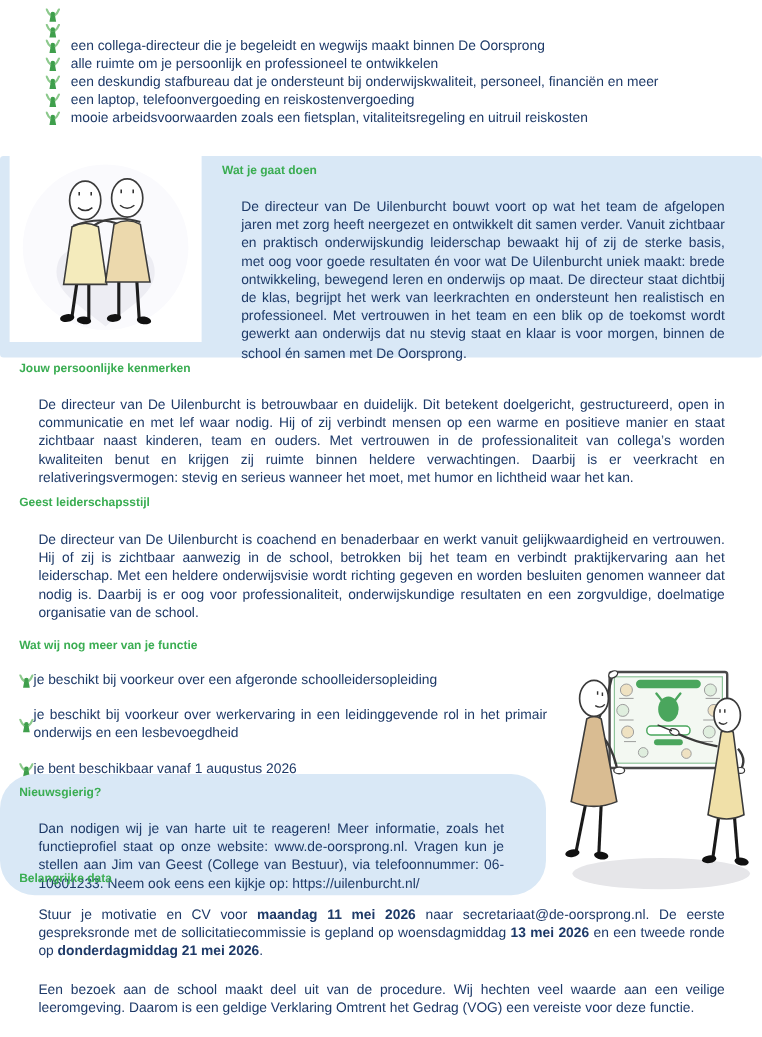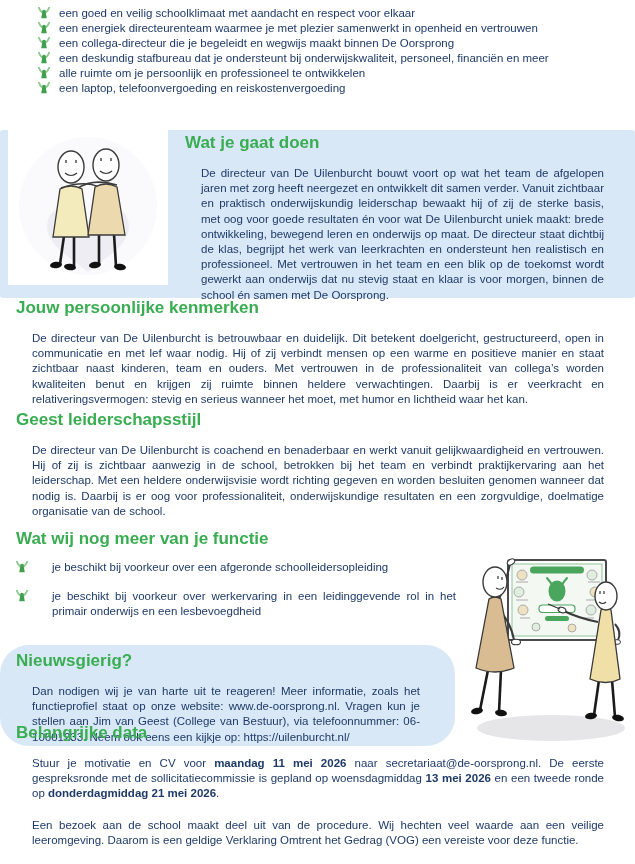--- a/index.html
+++ b/index.html
@@ -6,37 +6,37 @@
   .page {
     position:relative; width:635px; height:864px; background:#fff;
     font-family:"Liberation Sans", sans-serif;
     font-size:11.5px; line-height:15.2px;
     color:var(--body_text, #1e3a68);
     overflow:hidden;
   }
   p { margin:16px; text-align:justify; }
   .heading {
     color:var(--accent_green, #3aad52);
-    font-weight:bold; font-size:17px; line-height:15px; margin-bottom:1px;
+    font-weight:bold; font-size:10px; line-height:15px; margin-bottom:1px;
   }
   
   .intro-list { list-style:none; margin:0; padding:0; position:absolute; top:6px; left:38px; right:15px; }
   .intro-list li { display:flex; gap:9px; line-height:15px; align-items:flex-start; }
   .owl-ic { flex:0 0 12px; width:12px; height:12px; margin-top:1px; }
   
   .panel { background:var(--panel_blue, #d9e8f6); border-radius:3px; }
   .panel1 { position:absolute; top:130px; left:0; right:0; height:168px; }
   .illus1 { position:absolute; left:8px; top:0; width:160px; height:155px; background:#fff; }
   .panel1-content { position:absolute; left:185px; right:15px; top:5px; }
   .sec { position:absolute; left:16px; right:15px; }
   .sec-kenmerken { top:300px; }
   .sec-leiderschap { top:412px; }
   .sec-vragen { top:531px; right:auto; width:440px; }
   .vragen-list { list-style:none; margin:1px 0 0 0; padding:0; }
-  .vragen-list li { display:flex; gap:24px; align-items:flex-start;margin-top:14px; }
+  .vragen-list li { display:flex; gap:0; align-items:center;margin-top:14px; }
   .vragen-list .bullet-text { flex:1; text-align:justify; }
   .illus2 { position:absolute; left:468px; top:552px; width:166px; height:202px; }
   .panel2 { position:absolute; top:645px; left:0; width:455px; height:101px;border-radius:29px; }
   .panel2-content { padding:8px 19px 0 16px; }
   .sec-data { top:725px; }
   .sec-data .para1 { margin-bottom:13px; }
   b { font-weight:bold; }
 </style>
 </head>
 <body>
@@ -47,33 +47,31 @@
 
       <li>
         <span class="owl-ic">
           <svg width="12" height="12" viewBox="0 0 12 12">
             <path d="M0.8,0.6 Q2.2,4.4 4.6,6" stroke="#8cc98c" stroke-width="1.8" fill="none" stroke-linecap="round"></path>
             <path d="M11.2,0.6 Q9.8,4.4 7.4,6" stroke="#8cc98c" stroke-width="1.8" fill="none" stroke-linecap="round"></path>
             <circle cx="6" cy="4.6" r="1.9" fill="#3f9f4c"></circle>
             <path d="M4.2,6 L7.8,6 L8.8,11.2 L3.2,11.2 Z" fill="#3f9f4c"></path>
           </svg>
         </span>
-        <span class="bullet-text">een goed en veilig schoolklimaat met aandacht en respect voor elkaar</span>
-      </li>
-
-      <li>
-        <span class="owl-ic">
-          <svg width="12" height="12" viewBox="0 0 12 12">
-            <path d="M0.8,0.6 Q2.2,4.4 4.6,6" stroke="#8cc98c" stroke-width="1.8" fill="none" stroke-linecap="round"></path>
-            <path d="M11.2,0.6 Q9.8,4.4 7.4,6" stroke="#8cc98c" stroke-width="1.8" fill="none" stroke-linecap="round"></path>
-            <circle cx="6" cy="4.6" r="1.9" fill="#3f9f4c"></circle>
-            <path d="M4.2,6 L7.8,6 L8.8,11.2 L3.2,11.2 Z" fill="#3f9f4c"></path>
-          </svg>
-        </span>
-        <span class="bullet-text">een energiek directeurenteam waarmee je met plezier samenwerkt in openheid en vertrouwen</span>
+      </li>
+
+      <li>
+        <span class="owl-ic">
+          <svg width="12" height="12" viewBox="0 0 12 12">
+            <path d="M0.8,0.6 Q2.2,4.4 4.6,6" stroke="#8cc98c" stroke-width="1.8" fill="none" stroke-linecap="round"></path>
+            <path d="M11.2,0.6 Q9.8,4.4 7.4,6" stroke="#8cc98c" stroke-width="1.8" fill="none" stroke-linecap="round"></path>
+            <circle cx="6" cy="4.6" r="1.9" fill="#3f9f4c"></circle>
+            <path d="M4.2,6 L7.8,6 L8.8,11.2 L3.2,11.2 Z" fill="#3f9f4c"></path>
+          </svg>
+        </span>
       </li>
 
       <li>
         <span class="owl-ic">
           <svg width="12" height="12" viewBox="0 0 12 12">
             <path d="M0.8,0.6 Q2.2,4.4 4.6,6" stroke="#8cc98c" stroke-width="1.8" fill="none" stroke-linecap="round"></path>
             <path d="M11.2,0.6 Q9.8,4.4 7.4,6" stroke="#8cc98c" stroke-width="1.8" fill="none" stroke-linecap="round"></path>
             <circle cx="6" cy="4.6" r="1.9" fill="#3f9f4c"></circle>
             <path d="M4.2,6 L7.8,6 L8.8,11.2 L3.2,11.2 Z" fill="#3f9f4c"></path>
           </svg>
@@ -83,47 +81,58 @@
 
       <li>
         <span class="owl-ic">
           <svg width="12" height="12" viewBox="0 0 12 12">
             <path d="M0.8,0.6 Q2.2,4.4 4.6,6" stroke="#8cc98c" stroke-width="1.8" fill="none" stroke-linecap="round"></path>
             <path d="M11.2,0.6 Q9.8,4.4 7.4,6" stroke="#8cc98c" stroke-width="1.8" fill="none" stroke-linecap="round"></path>
             <circle cx="6" cy="4.6" r="1.9" fill="#3f9f4c"></circle>
             <path d="M4.2,6 L7.8,6 L8.8,11.2 L3.2,11.2 Z" fill="#3f9f4c"></path>
           </svg>
         </span>
+        <span class="bullet-text">alle ruimte om je persoonlijk en professioneel te ontwikkelen</span>
+      </li>
+
+      <li>
+        <span class="owl-ic">
+          <svg width="12" height="12" viewBox="0 0 12 12">
+            <path d="M0.8,0.6 Q2.2,4.4 4.6,6" stroke="#8cc98c" stroke-width="1.8" fill="none" stroke-linecap="round"></path>
+            <path d="M11.2,0.6 Q9.8,4.4 7.4,6" stroke="#8cc98c" stroke-width="1.8" fill="none" stroke-linecap="round"></path>
+            <circle cx="6" cy="4.6" r="1.9" fill="#3f9f4c"></circle>
+            <path d="M4.2,6 L7.8,6 L8.8,11.2 L3.2,11.2 Z" fill="#3f9f4c"></path>
+          </svg>
+        </span>
         <span class="bullet-text">een deskundig stafbureau dat je ondersteunt bij onderwijskwaliteit, personeel, financiën en meer</span>
       </li>
 
       <li>
         <span class="owl-ic">
           <svg width="12" height="12" viewBox="0 0 12 12">
             <path d="M0.8,0.6 Q2.2,4.4 4.6,6" stroke="#8cc98c" stroke-width="1.8" fill="none" stroke-linecap="round"></path>
             <path d="M11.2,0.6 Q9.8,4.4 7.4,6" stroke="#8cc98c" stroke-width="1.8" fill="none" stroke-linecap="round"></path>
             <circle cx="6" cy="4.6" r="1.9" fill="#3f9f4c"></circle>
             <path d="M4.2,6 L7.8,6 L8.8,11.2 L3.2,11.2 Z" fill="#3f9f4c"></path>
           </svg>
         </span>
-        <span class="bullet-text">alle ruimte om je persoonlijk en professioneel te ontwikkelen</span>
-      </li>
-
-      <li>
-        <span class="owl-ic">
-          <svg width="12" height="12" viewBox="0 0 12 12">
-            <path d="M0.8,0.6 Q2.2,4.4 4.6,6" stroke="#8cc98c" stroke-width="1.8" fill="none" stroke-linecap="round"></path>
-            <path d="M11.2,0.6 Q9.8,4.4 7.4,6" stroke="#8cc98c" stroke-width="1.8" fill="none" stroke-linecap="round"></path>
-            <circle cx="6" cy="4.6" r="1.9" fill="#3f9f4c"></circle>
-            <path d="M4.2,6 L7.8,6 L8.8,11.2 L3.2,11.2 Z" fill="#3f9f4c"></path>
-          </svg>
-        </span>
         <span class="bullet-text">een laptop, telefoonvergoeding en reiskostenvergoeding</span>
       </li>
 
+      <li>
+        <span class="owl-ic">
+          <svg width="12" height="12" viewBox="0 0 12 12">
+            <path d="M0.8,0.6 Q2.2,4.4 4.6,6" stroke="#8cc98c" stroke-width="1.8" fill="none" stroke-linecap="round"></path>
+            <path d="M11.2,0.6 Q9.8,4.4 7.4,6" stroke="#8cc98c" stroke-width="1.8" fill="none" stroke-linecap="round"></path>
+            <circle cx="6" cy="4.6" r="1.9" fill="#3f9f4c"></circle>
+            <path d="M4.2,6 L7.8,6 L8.8,11.2 L3.2,11.2 Z" fill="#3f9f4c"></path>
+          </svg>
+        </span>
+        <span class="bullet-text">mooie arbeidsvoorwaarden zoals een fietsplan, vitaliteitsregeling en uitruil reiskosten</span>
+      </li>
     </ul>
 
   <div class="panel panel1">
     <div class="illus1">
       <svg width="160" height="155" viewBox="0 0 160 155">
         <circle cx="80" cy="76" r="69" fill="#fafafd"></circle>
         <path d="M80,142 C58,124 34,112 40,90 C44,74 64,74 80,92 C96,74 116,74 120,90 C126,112 102,124 80,142 Z" fill="#ededf3"></path>
 
         <path d="M56,106 L52,134" stroke="#1c1c1c" stroke-width="2.6"></path>
         <path d="M66,106 L66,136" stroke="#1c1c1c" stroke-width="2.6"></path>
@@ -186,20 +195,31 @@
               <path d="M0.8,0.6 Q2.2,4.4 4.6,6" stroke="#8cc98c" stroke-width="1.8" fill="none" stroke-linecap="round"></path>
               <path d="M11.2,0.6 Q9.8,4.4 7.4,6" stroke="#8cc98c" stroke-width="1.8" fill="none" stroke-linecap="round"></path>
               <circle cx="6" cy="4.6" r="1.9" fill="#3f9f4c"></circle>
               <path d="M4.2,6 L7.8,6 L8.8,11.2 L3.2,11.2 Z" fill="#3f9f4c"></path>
             </svg>
           </span>
           <span class="bullet-text">je beschikt bij voorkeur over werkervaring in een leidinggevende rol in het primair onderwijs en een lesbevoegdheid</span>
         </li>
 
 
+        <li>
+          <span class="owl-ic">
+            <svg width="12" height="12" viewBox="0 0 12 12">
+              <path d="M0.8,0.6 Q2.2,4.4 4.6,6" stroke="#8cc98c" stroke-width="1.8" fill="none" stroke-linecap="round"></path>
+              <path d="M11.2,0.6 Q9.8,4.4 7.4,6" stroke="#8cc98c" stroke-width="1.8" fill="none" stroke-linecap="round"></path>
+              <circle cx="6" cy="4.6" r="1.9" fill="#3f9f4c"></circle>
+              <path d="M4.2,6 L7.8,6 L8.8,11.2 L3.2,11.2 Z" fill="#3f9f4c"></path>
+            </svg>
+          </span>
+          <span class="bullet-text">je bent beschikbaar vanaf 1 augustus 2026</span>
+        </li>
       </ul>
   </div>
 
   <div class="illus2">
     <svg width="166" height="202" viewBox="0 0 166 202">
       <ellipse cx="83" cy="176" rx="74" ry="13" fill="#e6e6e9"></ellipse>
 
       <rect x="40" y="8" width="98" height="80" rx="2" fill="#ffffff" stroke="#4a4a4a" stroke-width="2"></rect>
       <rect x="44" y="12" width="90" height="72" fill="#f3f8f2" stroke="#8fc49a" stroke-width="1"></rect>
       <rect x="62" y="14.5" width="54" height="7" rx="3.5" fill="#4aa65d"></rect>

